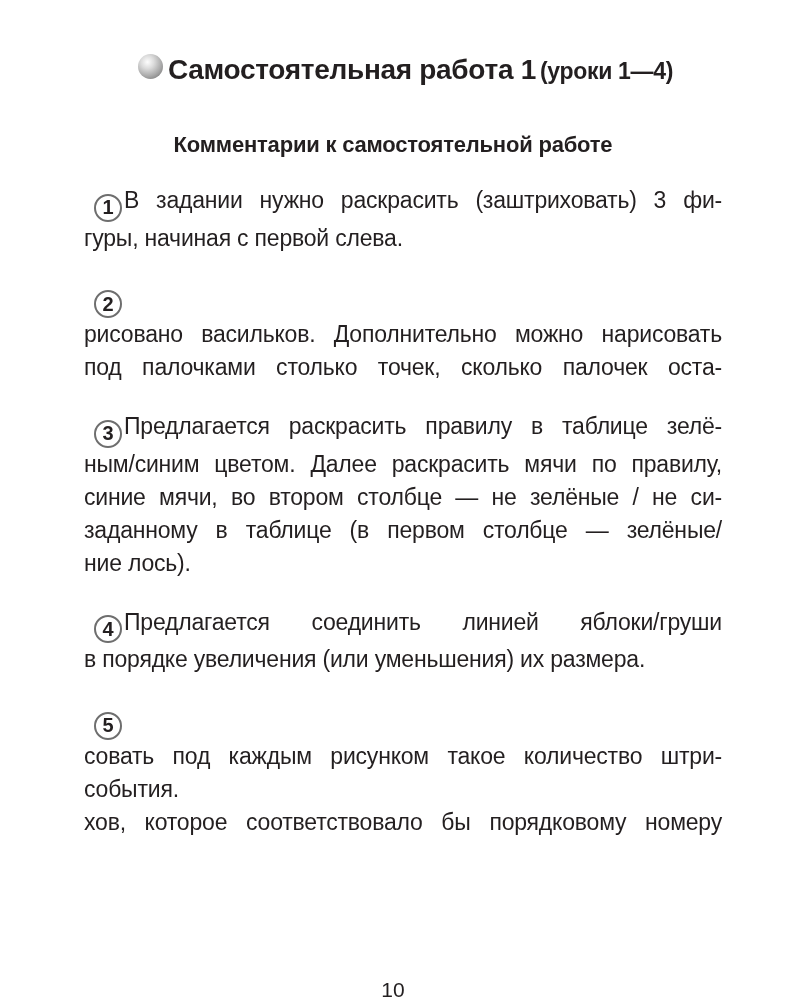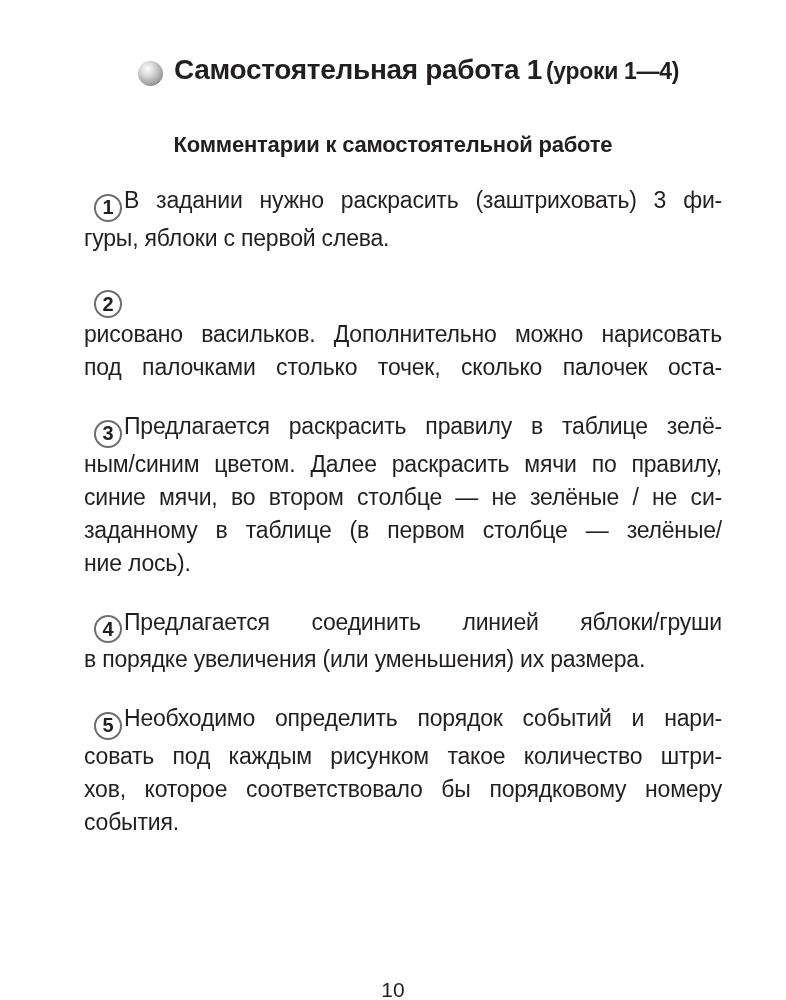--- a/index.html
+++ b/index.html
@@ -11,23 +11,23 @@
     overflow: hidden;
   }
   .page {
     position: relative;
     width: 786px; height: 1000px;
     background: #ffffff;
   }
   
   .title-row {
     display: flex;
-    align-items: flex-end;
+    align-items: flex-start;
     margin: 54px 0 0 138px;
-    gap: 11px;
+    gap: 5px;
   }
   .bullet {
     width: 25px; height: 25px;
     border-radius: 50%;
     background: radial-gradient(circle at 38% 32%, #fdfdfd 0%, #dcdcdc 28%, #a8a8a8 62%, #7a7a7a 88%, #6e6e6e 100%);
     flex: 0 0 auto;
   }
   .title {
     font-size: 28px;
     font-weight: bold;
@@ -95,21 +95,21 @@
   </header>
 
   <h2 class="subtitle">Комментарии к самостоятельной работе</h2>
 
   <section class="items">
 
     <article class="item">
       <div class="line first"><span class="num">
             <span>1</span>
           </span><span>В задании нужно раскрасить (заштриховать) 3 фи-</span></div>
-      <div class="line last">гуры, яблоки с первой слева.</div>
+      <div class="line last">гуры, начиная с первой слева.</div>
     </article>
 
     <article class="item">
       <div class="line first"><span class="num">
             <span>2</span>
           </span></div>
       <div class="line">рисовано васильков. Дополнительно можно нарисовать</div>
       <div class="line">под палочками столько точек, сколько палочек оста-</div>
     </article>
 
@@ -126,23 +126,23 @@
     <article class="item">
       <div class="line first"><span class="num">
             <span>4</span>
           </span><span>Предлагается соединить линией яблоки/груши</span></div>
       <div class="line last">в порядке увеличения (или уменьшения) их размера.</div>
     </article>
 
     <article class="item">
       <div class="line first"><span class="num">
             <span>5</span>
-          </span><span>Необходимо определить порядок событий и нари-</span></div>
+          </span></div>
       <div class="line">совать под каждым рисунком такое количество штри-</div>
+      <div class="line last">события.</div>
       <div class="line">хов, которое соответствовало бы порядковому номеру</div>
-      <div class="line last">события.</div>
     </article>
 
   </section>
 
   <footer class="page-number">10</footer>
 
 </div>
 
 </body></html>

